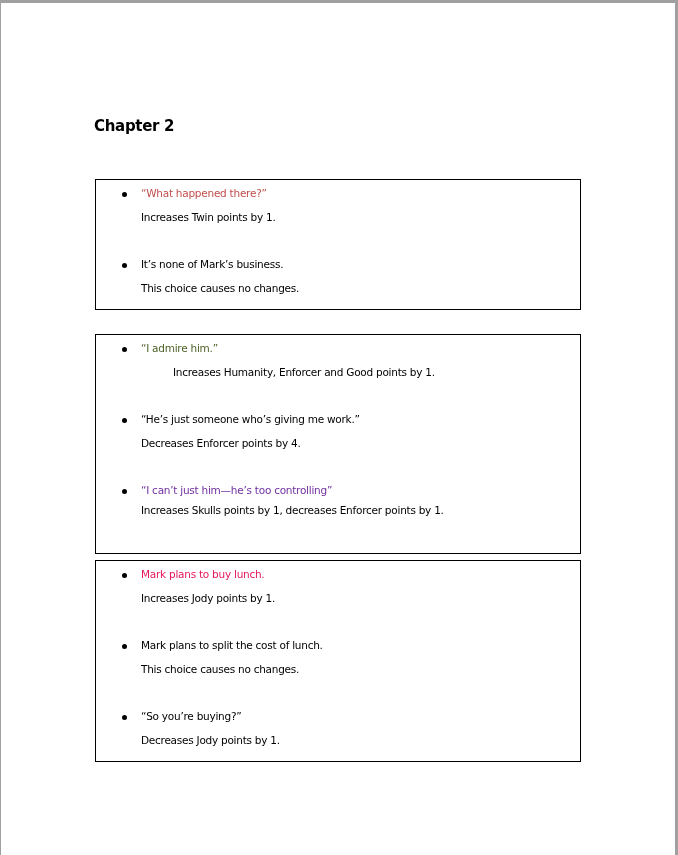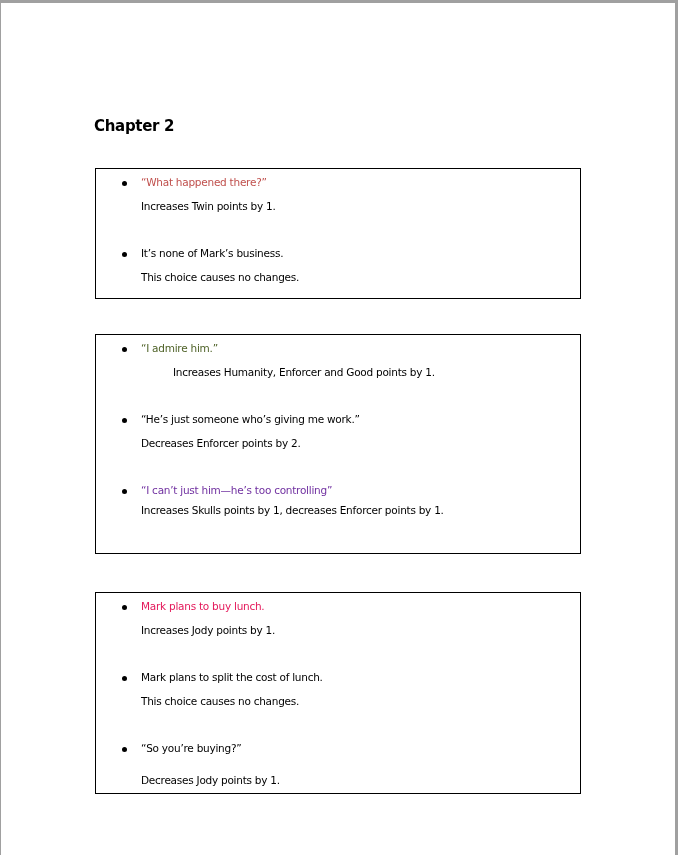--- a/index.html
+++ b/index.html
@@ -34,21 +34,21 @@
 </head>
 <body>
 
 <div class="frame-top"></div>
 <div class="frame-left"></div>
 <div class="frame-right"></div>
 <div class="page"></div>
 
 <div class="title">Chapter 2</div>
 
-<div class="box" style="top:168px;height:131px;">
+<div class="box" style="top:179px;height:131px;">
   <div class="item" style="top:0;">
     <span class="bullet" style="top:12px;"></span>
     <span class="choice" style="top:7px;color:#c0504d;">“What happened there?”</span>
     <span class="effect" style="top:31px;">Increases Twin points by 1.</span>
   </div>
   <div class="item" style="top:71px;">
     <span class="bullet" style="top:12px;"></span>
     <span class="choice" style="top:7px;">It’s none of Mark’s business.</span>
     <span class="effect" style="top:31px;">This choice causes no changes.</span>
   </div>
@@ -56,38 +56,38 @@
 
 <div class="box" style="top:334px;height:220px;">
   <div class="item" style="top:0;">
     <span class="bullet" style="top:12px;"></span>
     <span class="choice" style="top:7px;color:#4f6228;">“I admire him.”</span>
     <span class="effect" style="top:31px;margin-left:32px;">Increases Humanity, Enforcer and Good points by 1.</span>
   </div>
   <div class="item" style="top:71px;">
     <span class="bullet" style="top:12px;"></span>
     <span class="choice" style="top:7px;">“He’s just someone who’s giving me work.”</span>
-    <span class="effect" style="top:31px;">Decreases Enforcer points by 2.</span>
+    <span class="effect" style="top:31px;">Decreases Enforcer points by 4.</span>
   </div>
   <div class="item" style="top:142px;">
     <span class="bullet" style="top:12px;"></span>
     <span class="choice" style="top:7px;color:#7030a0;">“I can’t just him—he’s too controlling”</span>
     <span class="effect" style="top:27px;">Increases Skulls points by 1, decreases Enforcer points by 1.</span>
   </div>
 </div>
 
-<div class="box" style="top:592px;height:202px;">
+<div class="box" style="top:560px;height:202px;">
   <div class="item" style="top:0;">
     <span class="bullet" style="top:12px;"></span>
     <span class="choice" style="top:7px;color:#e4185a;">Mark plans to buy lunch.</span>
     <span class="effect" style="top:31px;">Increases Jody points by 1.</span>
   </div>
   <div class="item" style="top:71px;">
     <span class="bullet" style="top:12px;"></span>
     <span class="choice" style="top:7px;">Mark plans to split the cost of lunch.</span>
     <span class="effect" style="top:31px;">This choice causes no changes.</span>
   </div>
   <div class="item" style="top:142px;">
     <span class="bullet" style="top:12px;"></span>
     <span class="choice" style="top:7px;">“So you’re buying?”</span>
-    <span class="effect" style="top:31px;margin-top:8px;">Decreases Jody points by 1.</span>
+    <span class="effect" style="top:31px;">Decreases Jody points by 1.</span>
   </div>
 </div>
 
 </body></html>

